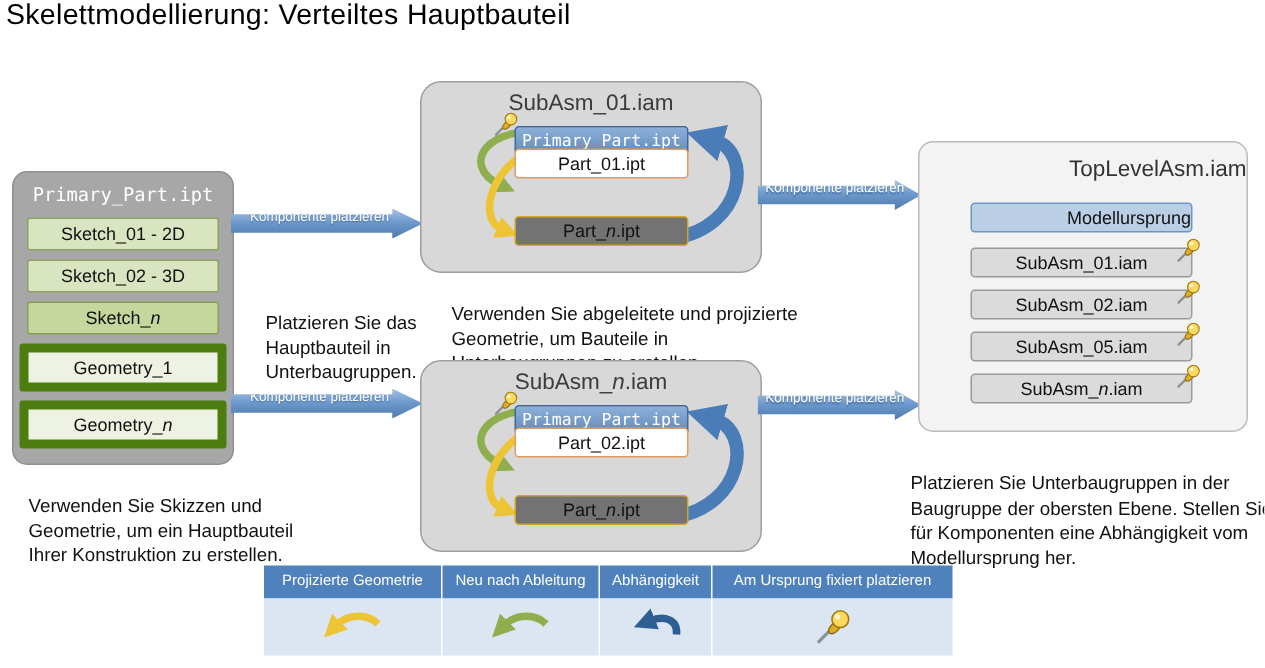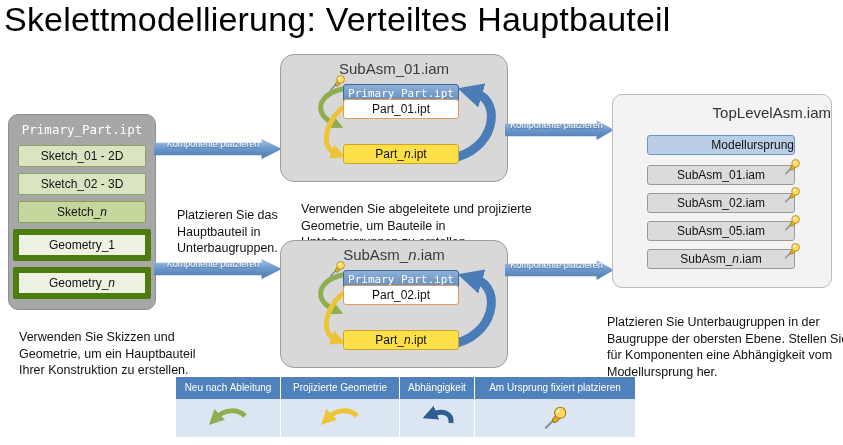--- a/index.html
+++ b/index.html
@@ -1,21 +1,21 @@
 <!DOCTYPE html>
 <html><head>
 <meta charset="utf-8">
 <style>
   html,body { margin:0; padding:0; background:#fff; }
   .stage { position:relative; width:843px; height:445px; background:#ffffff;
            font-family:"Liberation Sans",sans-serif; overflow:hidden; }
   .it { font-style:italic; }
   .mono { font-family:"DejaVu Sans Mono",monospace; }
 
-  .title { position:absolute; left:4px; top:0; margin:0; font-size:34px; font-weight:400;
+  .title { position:absolute; left:4px; top:0; margin:0; font-size:19px; font-weight:400;
            color:#000; letter-spacing:0.2px; white-space:nowrap; }
 
   
   .primary-box { position:absolute; left:8px; top:114px; width:146px; height:194px;
                  background:#a7a7a7; border:1px solid #8f8f8f; border-radius:10px; }
   .primary-title { margin-top:7px; text-align:center; color:#fff; font-size:12.5px; }
   .pitem { margin:6px auto 0; width:126px; height:20px; line-height:20px; font-size:12px;
            text-align:center; border-radius:2px; color:#111; }
   .pitem.first { margin-top:8px; }
   .pitem.sketch { background:#d9e5c1; border:1px solid #8aa360; }
@@ -25,21 +25,21 @@
   
   .subasm { position:absolute; width:226px; height:126px; background:#d8d8d8;
             border:1px solid #9e9e9e; border-radius:14px; }
   .subasm-title { position:absolute; top:5px; width:100%; text-align:center; font-size:15px; color:#3c3c3c; }
   .arc-layer { position:absolute; left:0; top:0; overflow:visible; }
   .chip { position:absolute; left:62px; width:116px; height:20px; line-height:18px; text-align:center;
           font-size:12px; border-radius:3px; box-sizing:border-box; border:1px solid; color:#111; }
   .chip-primary { top:29px; background:linear-gradient(180deg,#8cb0d9,#6089ba); border-color:#3e689c;
                   color:#fff; font-size:11px; font-family:"DejaVu Sans Mono",monospace; }
   .chip-orange { top:44px; background:#ffffff; border-color:#e09c5f;text-align:center; }
-  .chip-yellow { top:89px; background:#fde047; border-color:#d2a326; }
+  .chip-yellow { top:89px; background:#737373; border-color:#d2a326; }
   .pin { position:absolute; width:18px; height:18px; z-index:3; overflow:visible; }
 
   
   .toplevel { position:absolute; left:612px; top:94px; width:218px; height:192px; background:#f3f3f3;
               border:1px solid #bbbbbb; border-radius:10px; }
   .toplevel-title { position:absolute; top:9px; width:100%; text-align:right; font-size:15px; color:#333; }
   .tchip { position:absolute; left:34px; width:148px; height:20px; line-height:18px; text-align:center;
            font-size:12px; border-radius:3px; border:1px solid; box-sizing:border-box; color:#111; }
   .tchip-origin { background:#bacee6; border-color:#6f96c1;text-align:right; }
   .tchip-gray { background:#dbdbdb; border-color:#9a9a9a; }
@@ -167,36 +167,36 @@
         <use href="#pin"></use>
       </svg>
     <svg class="pin" style="left:170px;top:147px">
         <use href="#pin"></use>
       </svg>
   </div>
 
   <p class="caption" style="left:592px;top:299px;width:250px">Platzieren Sie Unterbaugruppen in der Baugruppe der obersten Ebene. Stellen Sie für Komponenten eine Abhängigkeit vom Modellursprung her.</p>
 
   <div class="legend">
+    <div class="lcol" style="width:118px">
+      <div class="lhead">Projizierte Geometrie</div>
+      <div class="lbody">
+        <svg class="licon" width="42" height="22" viewBox="0 0 42 22">
+          <path d="M38 9 C 31 2, 18 2, 10 10" fill="none" stroke="#eec437" stroke-width="5" marker-end="url(#ah-yellow)"></path>
+        </svg>
+      </div>
+    </div>
     <div class="lcol" style="width:104px">
       <div class="lhead">Neu nach Ableitung</div>
       <div class="lbody">
         <svg class="licon" width="42" height="22" viewBox="0 0 42 22">
           <path d="M38 9 C 31 2, 18 2, 10 10" fill="none" stroke="#8fae4e" stroke-width="5" marker-end="url(#ah-green)"></path>
         </svg>
       </div>
     </div>
-    <div class="lcol" style="width:118px">
-      <div class="lhead">Projizierte Geometrie</div>
-      <div class="lbody">
-        <svg class="licon" width="42" height="22" viewBox="0 0 42 22">
-          <path d="M38 9 C 31 2, 18 2, 10 10" fill="none" stroke="#eec437" stroke-width="5" marker-end="url(#ah-yellow)"></path>
-        </svg>
-      </div>
-    </div>
     <div class="lcol" style="width:74px">
       <div class="lhead">Abhängigkeit</div>
       <div class="lbody">
         <svg class="licon" width="34" height="22" viewBox="0 0 34 22">
           <path d="M31 16 C 32 6, 23 3, 13 7" fill="none" stroke="#2f5e92" stroke-width="5" marker-end="url(#ah-navy)"></path>
         </svg>
       </div>
     </div>
     <div class="lcol" style="width:160px">
       <div class="lhead">Am Ursprung fixiert platzieren</div>

